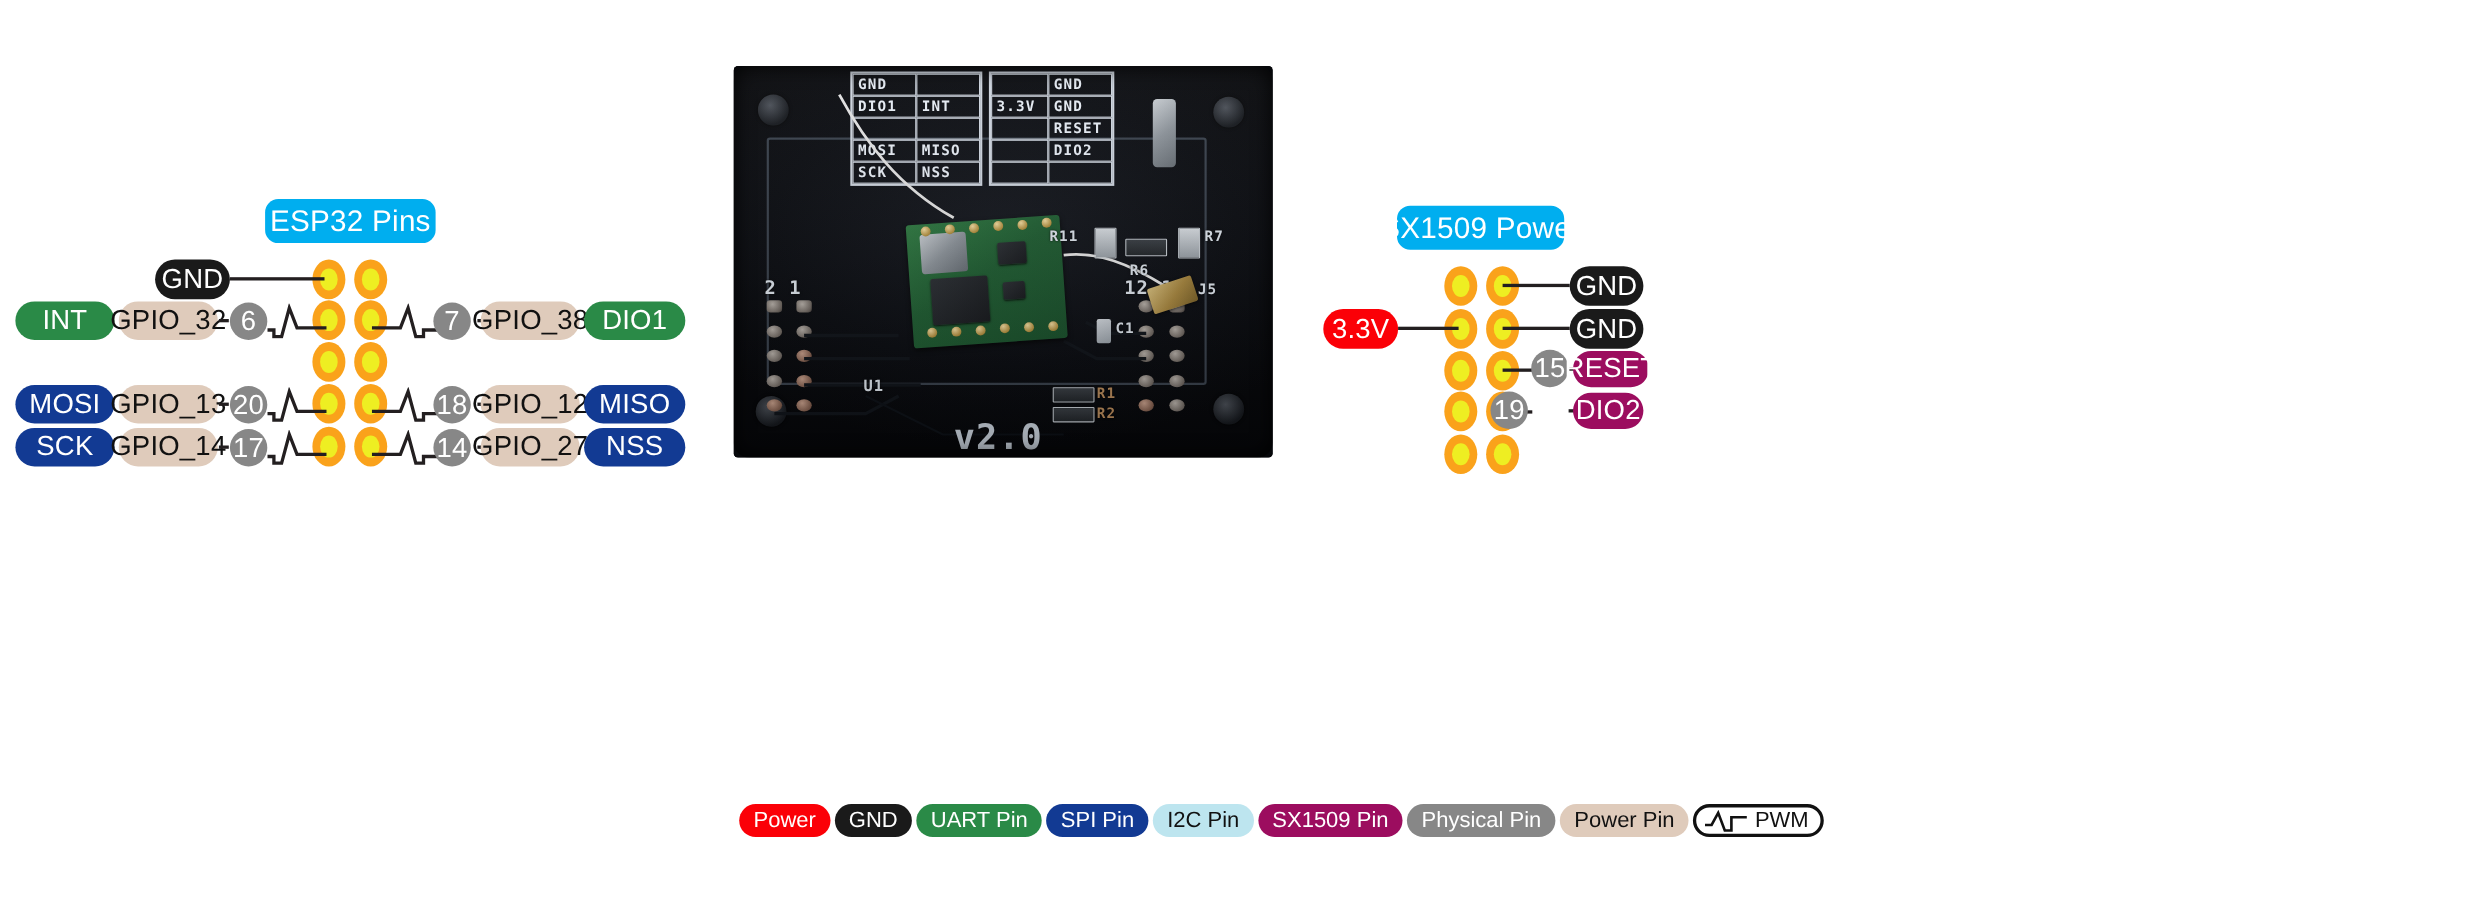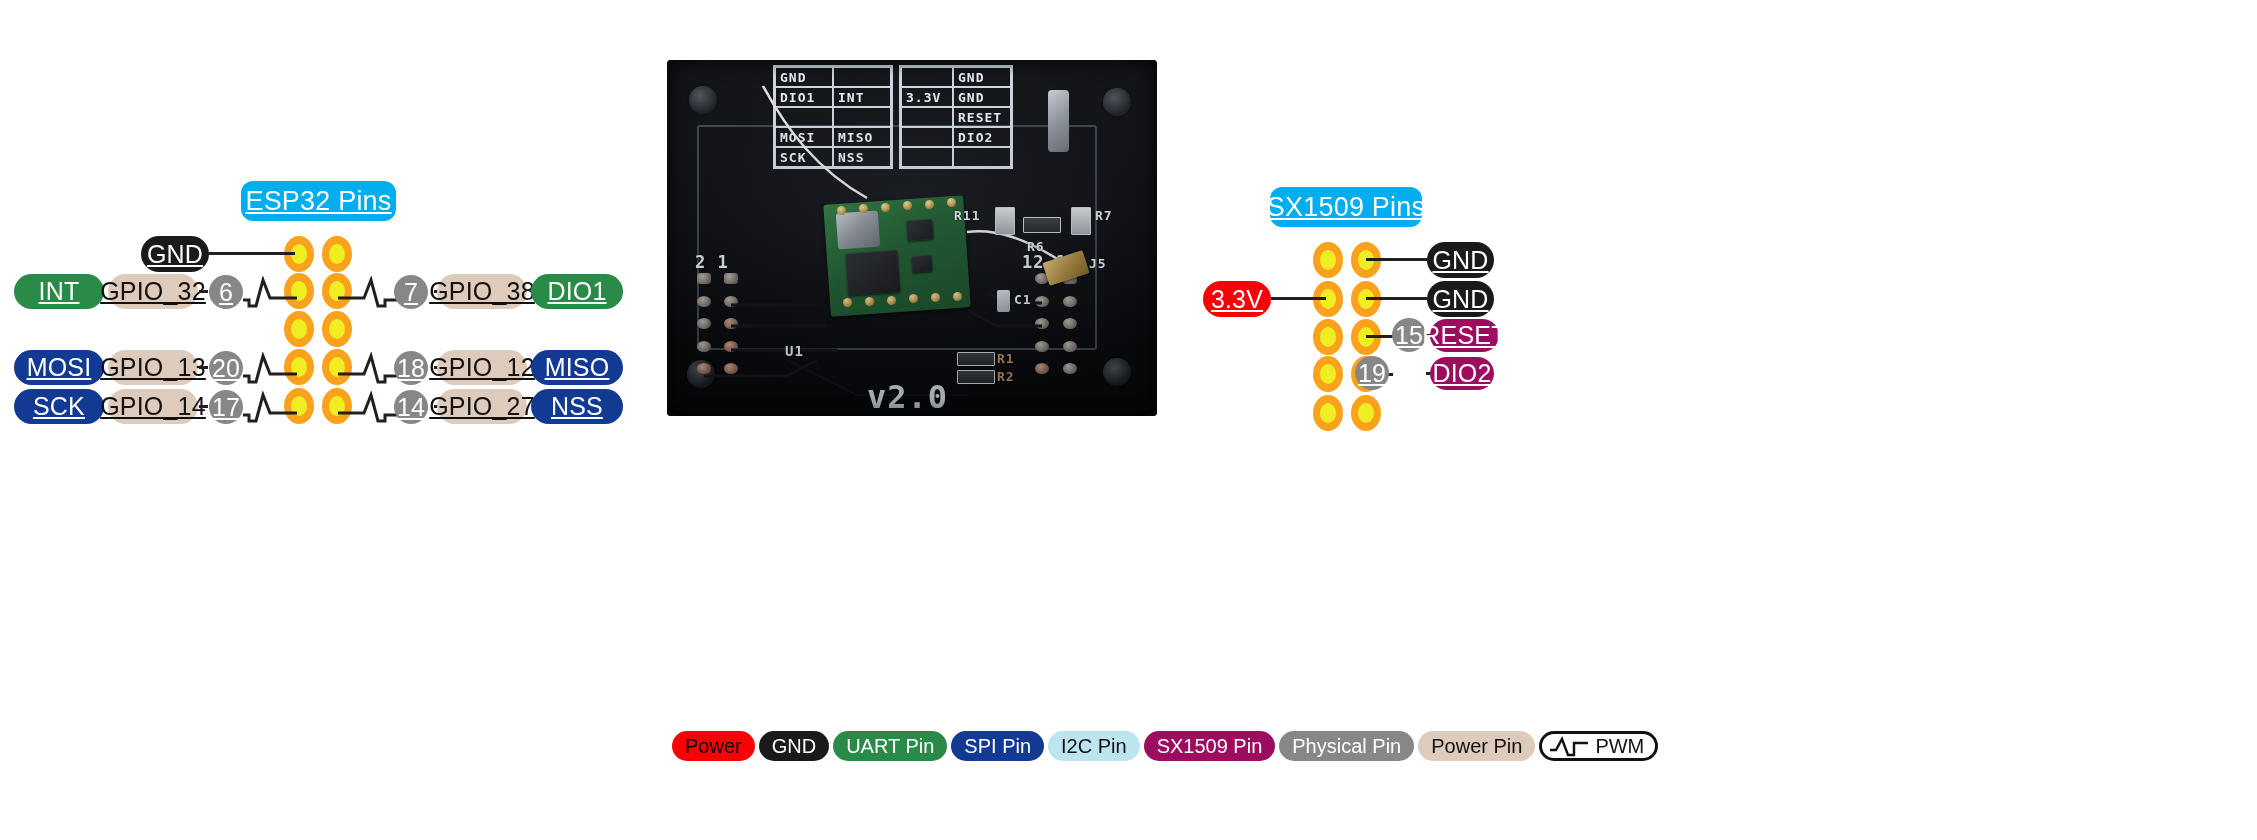--- a/index.html
+++ b/index.html
@@ -15,21 +15,20 @@
 
   
   .pill {
     position:absolute;
     display:flex; align-items:center; justify-content:center;
     border-radius:999px;
     white-space:nowrap;
     font-size:25px;
     line-height:1;
     letter-spacing:0.2px;
-    text-decoration:underline;
   }
 
   .hdr {
     background:#00AEEF; color:#ffffff;
     font-size:27px;
     height:40px; border-radius:12px;
     padding:0 22px;
   }
 
   .func-green  { background:#2a8a47; color:#fff; }
@@ -192,21 +191,21 @@
     display:flex; align-items:center; gap:4px;
   }
   .lg {
     height:30px;
     border-radius:999px;
     display:flex; align-items:center; justify-content:center;
     padding:0 13px;
     font-size:20px;
     white-space:nowrap;
   }
-  .lg-power { background:#fb0007; color:#000000;text-align:center; }
+  .lg-power { background:#fb0007; color:#ffffff;text-align:center; }
   .lg-gnd   { background:#1a1a1a; color:#fff; }
   .lg-uart  { background:#2a8a47; color:#fff; }
   .lg-spi   { background:#123a93; color:#fff; }
   .lg-i2c   { background:#bde5ef; color:#111; }
   .lg-sx    { background:#9c0d5f; color:#fff; }
   .lg-phys  { background:#878787; color:#fff; }
   .lg-port  { background:#dfcbbb; color:#111; }
   .lg-pwm   {
     background:#fff; color:#111;
     border:3px solid #111;
@@ -409,21 +408,21 @@
     <div class="silk-txt" style="left:347px; top:232px; font-size:13px;">C1</div>
     <div class="silk-txt" style="left:118px; top:283px; font-size:14px;">U1</div>
     <div class="silk-txt" style="left:330px; top:291px; font-size:13px; color:#b98b5c;">R1</div>
     <div class="silk-txt" style="left:330px; top:309px; font-size:13px; color:#b98b5c;">R2</div>
 
     <div class="silk-ver" style="left:200px; top:318px;">v2.0</div>
 
     <div class="pcb-edge"></div>
   </div>
 
-  <div class="pill hdr" style="left:1270px; top:187px; width:152px;">SX1509 Pins</div>
+  <div class="pill hdr" style="left:1270px; top:187px; width:152px;">SX1509 Power</div>
 
   <div class="pad" style="left:1313px; top:242px;"></div>
   <div class="pad" style="left:1351px; top:242px;"></div>
   <div class="pad" style="left:1313px; top:281px;"></div>
   <div class="pad" style="left:1351px; top:281px;"></div>
   <div class="pad" style="left:1313px; top:319px;"></div>
   <div class="pad" style="left:1351px; top:319px;"></div>
   <div class="pad" style="left:1313px; top:356px;"></div>
   <div class="pad" style="left:1351px; top:356px;"></div>
   <div class="pad" style="left:1313px; top:395px;"></div>

